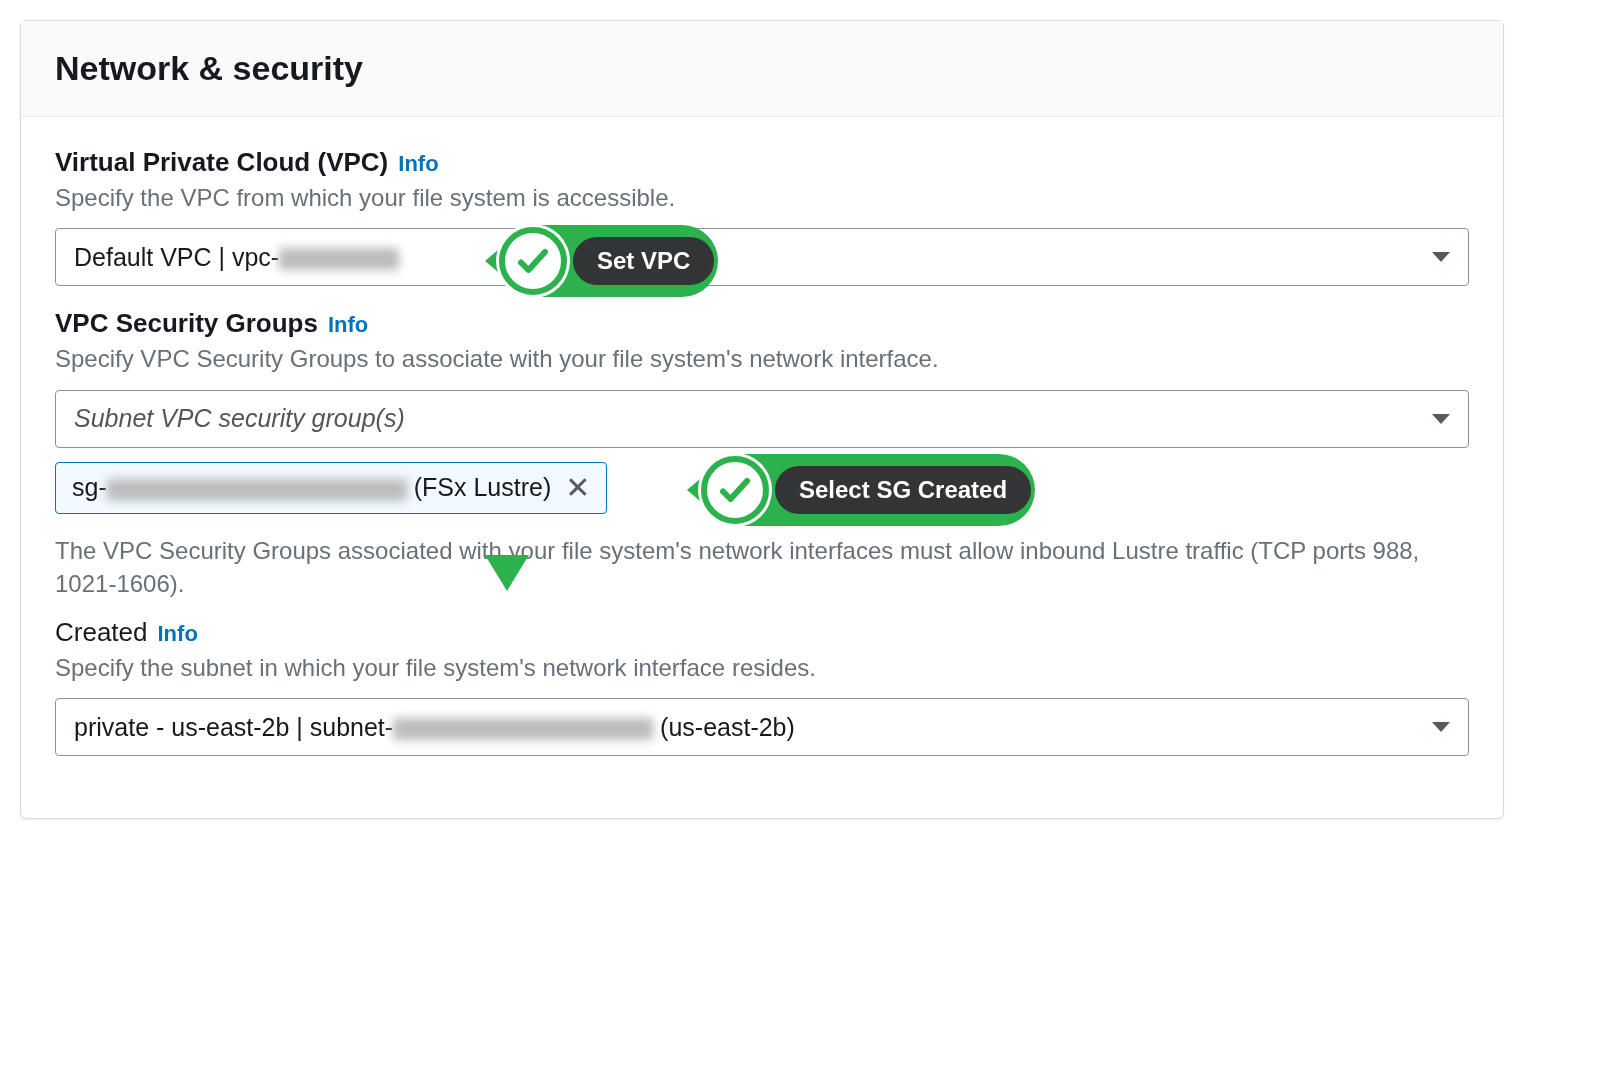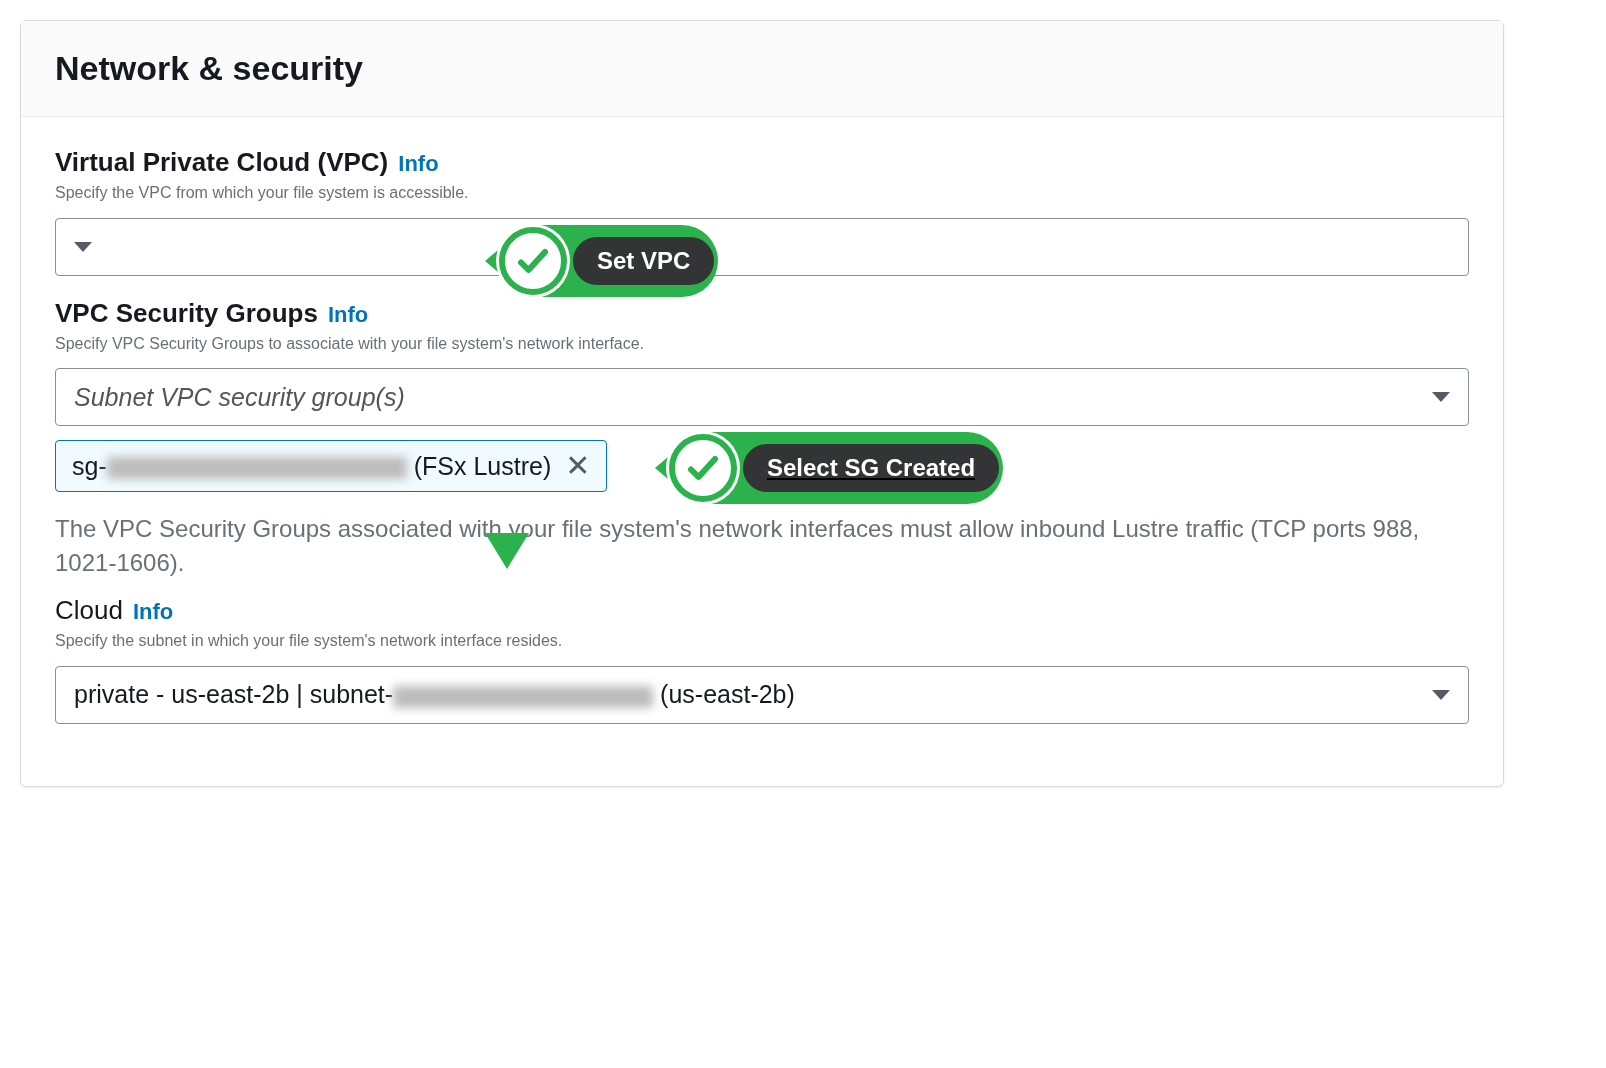--- a/index.html
+++ b/index.html
@@ -43,21 +43,21 @@
     color: #16191f;
   }
   .field-label.subnet { font-weight: 400; font-size: 26px; }
   .info-link {
     color: #0073bb;
     font-size: 22px;
     font-weight: 700;
     cursor: pointer;
   }
   .field-desc {
-    font-size: 16px;
+    font-size: 24px;
     color: #687078;
     margin-bottom: 14px;
     line-height: 1.35;
   }
   .select-box {
     border: 1px solid #879196;
     border-radius: 4px;
     height: 58px;
     width: 100%;
     display: flex;
@@ -193,20 +193,23 @@
   </div>
   <div class="panel-body">
 
     <div class="field-block">
       <div class="field-label-row">
         <span class="field-label">Virtual Private Cloud (VPC)</span>
         <span class="info-link">Info</span>
       </div>
       <div class="field-desc">Specify the VPC from which your file system is accessible.</div>
       <div class="select-box">
+        <span>
+          <span>Default VPC | vpc-</span><span class="blur w1">xxxx</span>
+        </span>
         <span class="caret"></span>
       </div>
 
       <div class="annotation" style="left:430px; top:78px;">
         <div class="ann-pointer"></div>
         <div class="ann-body">
           <div class="ann-check-outer">
             <svg viewBox="0 0 24 24" fill="none" stroke="#2bb24c" stroke-width="4" stroke-linecap="round" stroke-linejoin="round">
                 <polyline points="4 13 9 18 20 6"></polyline>
               </svg>
@@ -228,21 +231,21 @@
       </div>
       <div style="position:relative;">
         <span class="token">
           <span>
             <span>sg-</span><span class="blur w2">xxxxxxxxxxxxxxxx</span><span> (FSx Lustre)</span>
           </span>
           <span class="close">✕</span>
         </span>
 
         
-        <div class="annotation" style="left:600px; top:6px;text-decoration:underline;">
+        <div class="annotation" style="left:632px; top:6px;">
           <div class="ann-pointer"></div>
           <div class="ann-body">
             <div class="ann-check-outer">
               <svg viewBox="0 0 24 24" fill="none" stroke="#2bb24c" stroke-width="4" stroke-linecap="round" stroke-linejoin="round">
                   <polyline points="4 13 9 18 20 6"></polyline>
                 </svg>
             </div>
             <span class="ann-label">Select SG Created</span>
           </div>
         </div>
@@ -250,21 +253,21 @@
       <div class="help-text" style="position:relative; z-index:1;">The VPC Security Groups associated with your file system's network interfaces must allow inbound Lustre traffic (TCP ports 988, 1021-1606).</div>
     </div>
 
     <div class="field-block" style="margin-top:-6px; position:relative;">
 
       <div class="annotation-v" style="left:430px; top:-56px;">
         <div class="ann-tail"></div>
       </div>
 
       <div class="field-label-row">
-        <span class="field-label subnet">Cloud</span>
+        <span class="field-label subnet">Created</span>
         <span class="info-link">Info</span>
       </div>
       <div class="field-desc">Specify the subnet in which your file system's network interface resides.</div>
       <div class="select-box">
         <span>
           <span>private - us-east-2b | subnet-</span><span class="blur w3">xxxxxxxxxxxxx</span><span> (us-east-2b)</span>
         </span>
         <span class="caret"></span>
       </div>
     </div>

